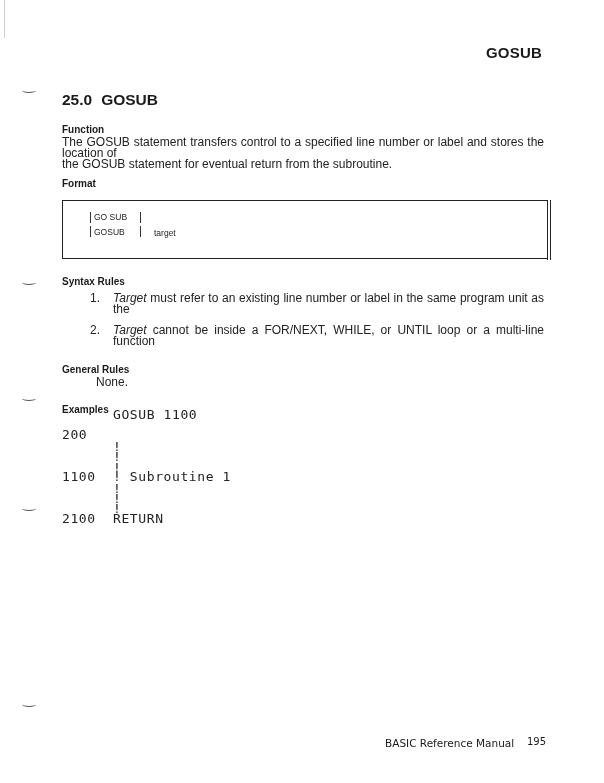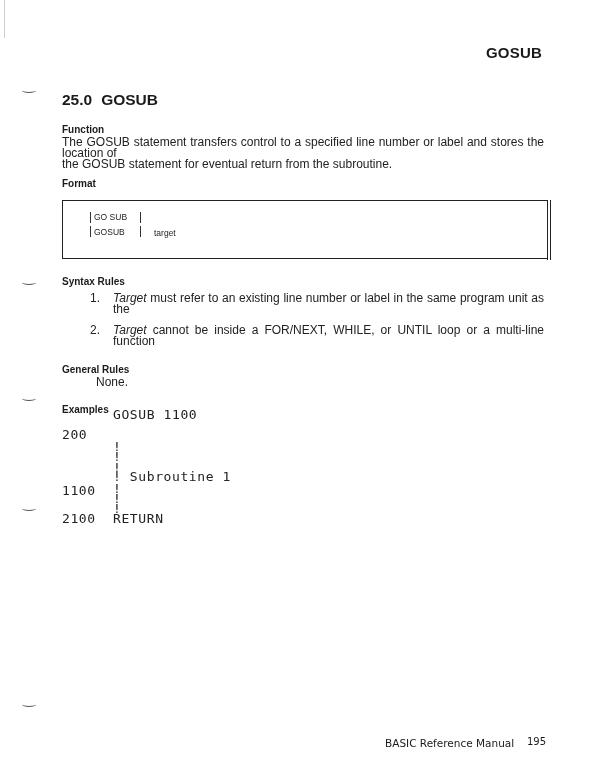--- a/index.html
+++ b/index.html
@@ -74,21 +74,21 @@
 <div class="abs h3" style="top:364px;">General Rules</div>
 <div class="abs body-text" style="left:80px; top:377px;margin-left:16px;">None.</div>
 
 <div class="abs h3" style="top:404px;">Examples</div>
 
 <div class="abs code code-lineno" style="top:427px;">200</div>
 <div class="abs code code-stmt" style="top:407px;">GOSUB 1100</div>
 <div class="abs code code-stmt" style="top:439px;">!</div>
 <div class="abs code code-stmt" style="top:449px;">!</div>
 <div class="abs code code-stmt" style="top:460px;">!</div>
-<div class="abs code code-lineno" style="top:483px;">1100</div>
+<div class="abs code code-lineno" style="top:469px;">1100</div>
 <div class="abs code code-stmt" style="top:469px;">! Subroutine 1</div>
 <div class="abs code code-stmt" style="top:481px;">!</div>
 <div class="abs code code-stmt" style="top:491px;">!</div>
 <div class="abs code code-stmt" style="top:501px;">!</div>
 <div class="abs code code-lineno" style="top:511px;">2100</div>
 <div class="abs code code-stmt" style="top:511px;">RETURN</div>
 
 <div class="abs footer-title">BASIC Reference Manual</div>
 <div class="abs footer-page">195</div>
 

